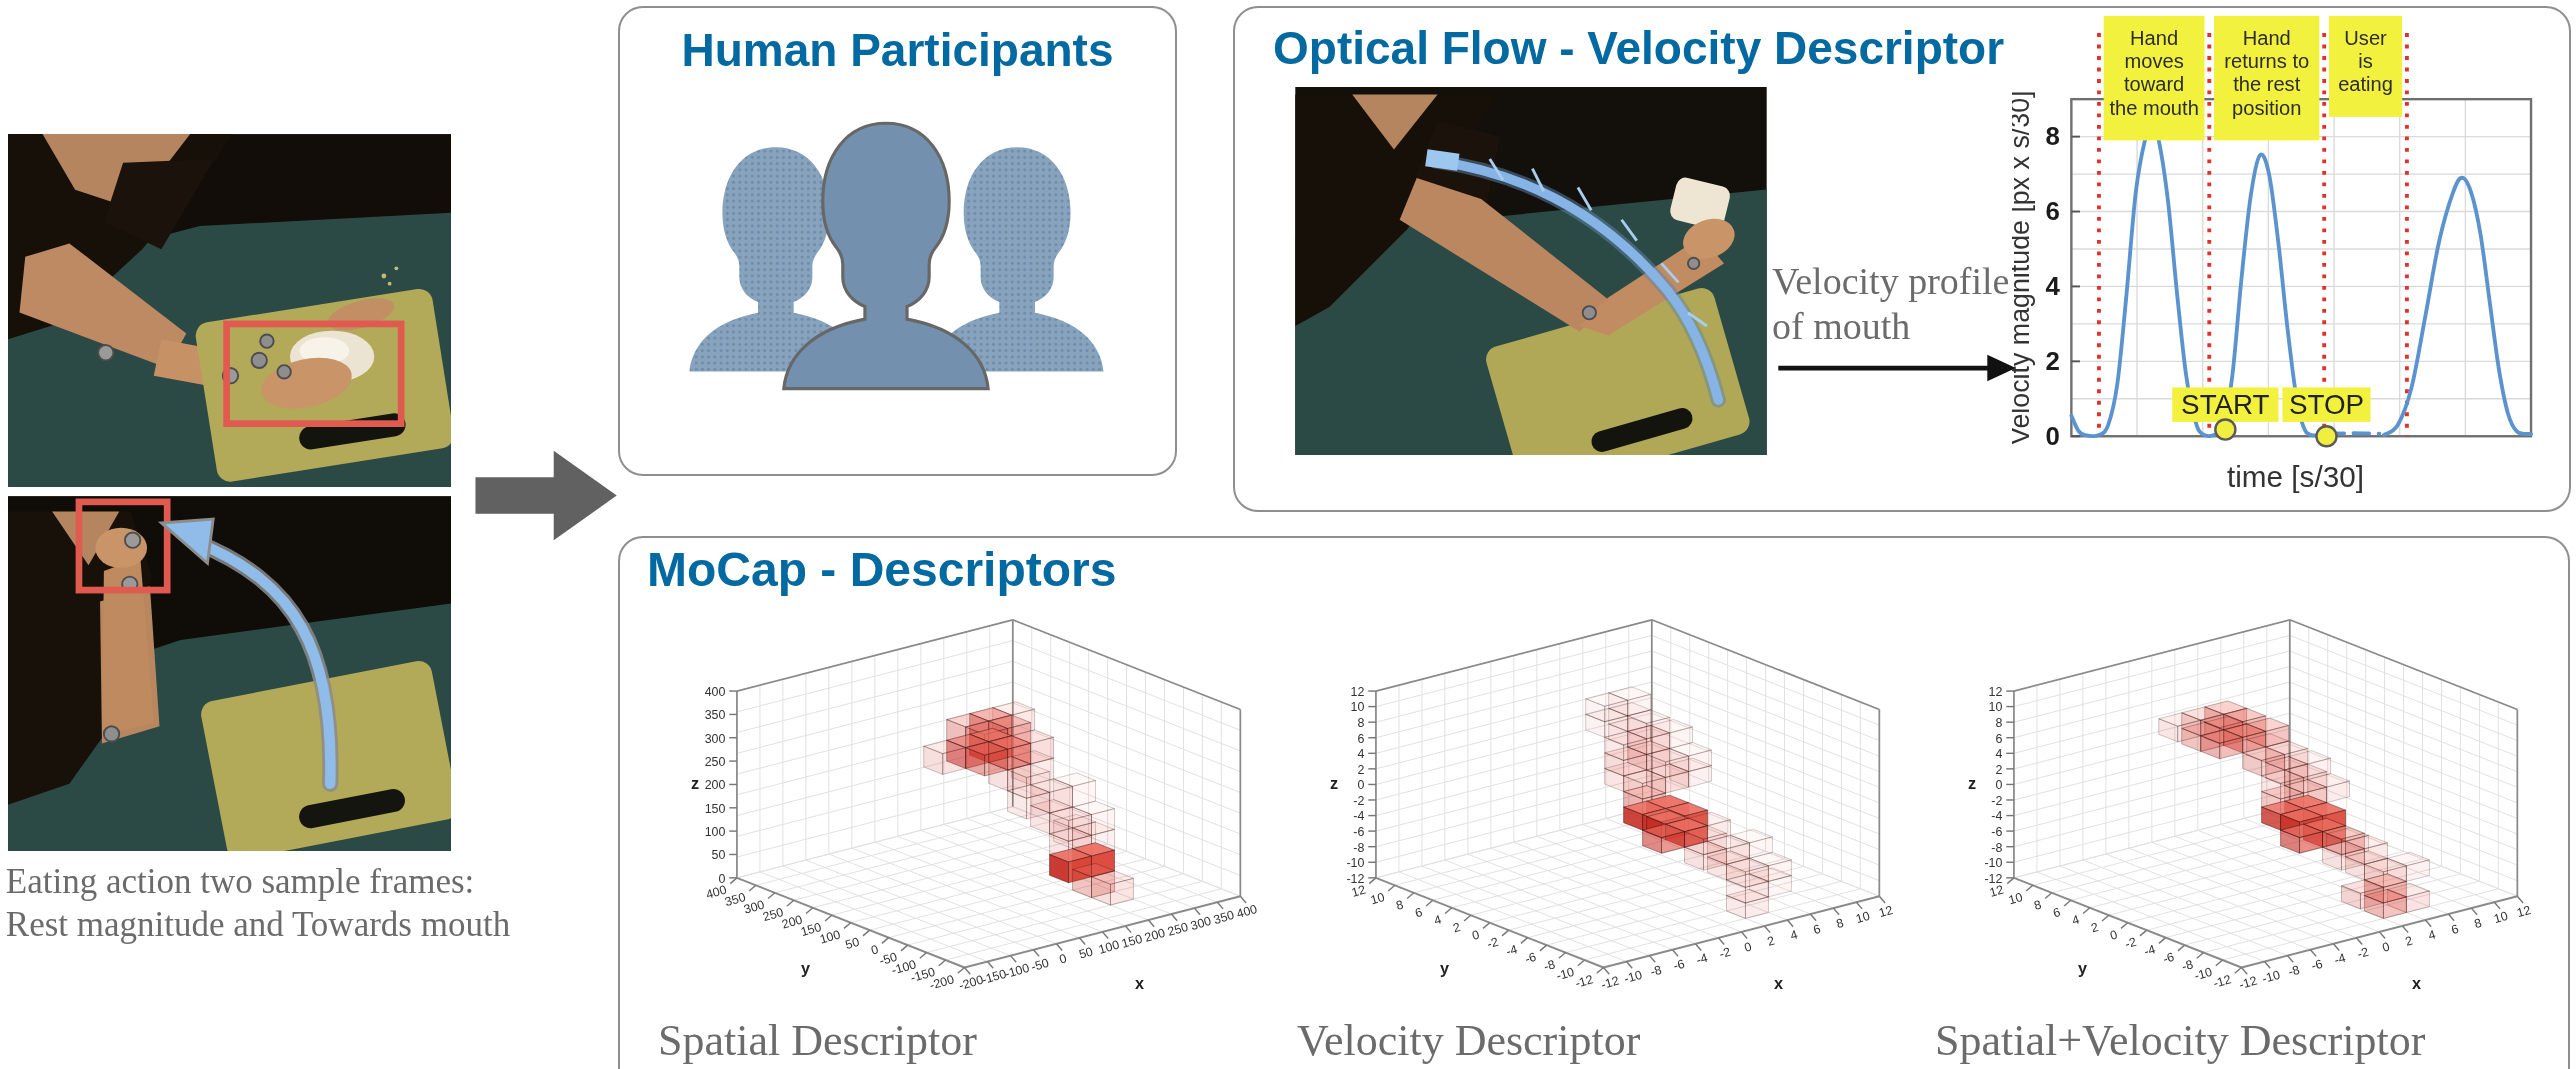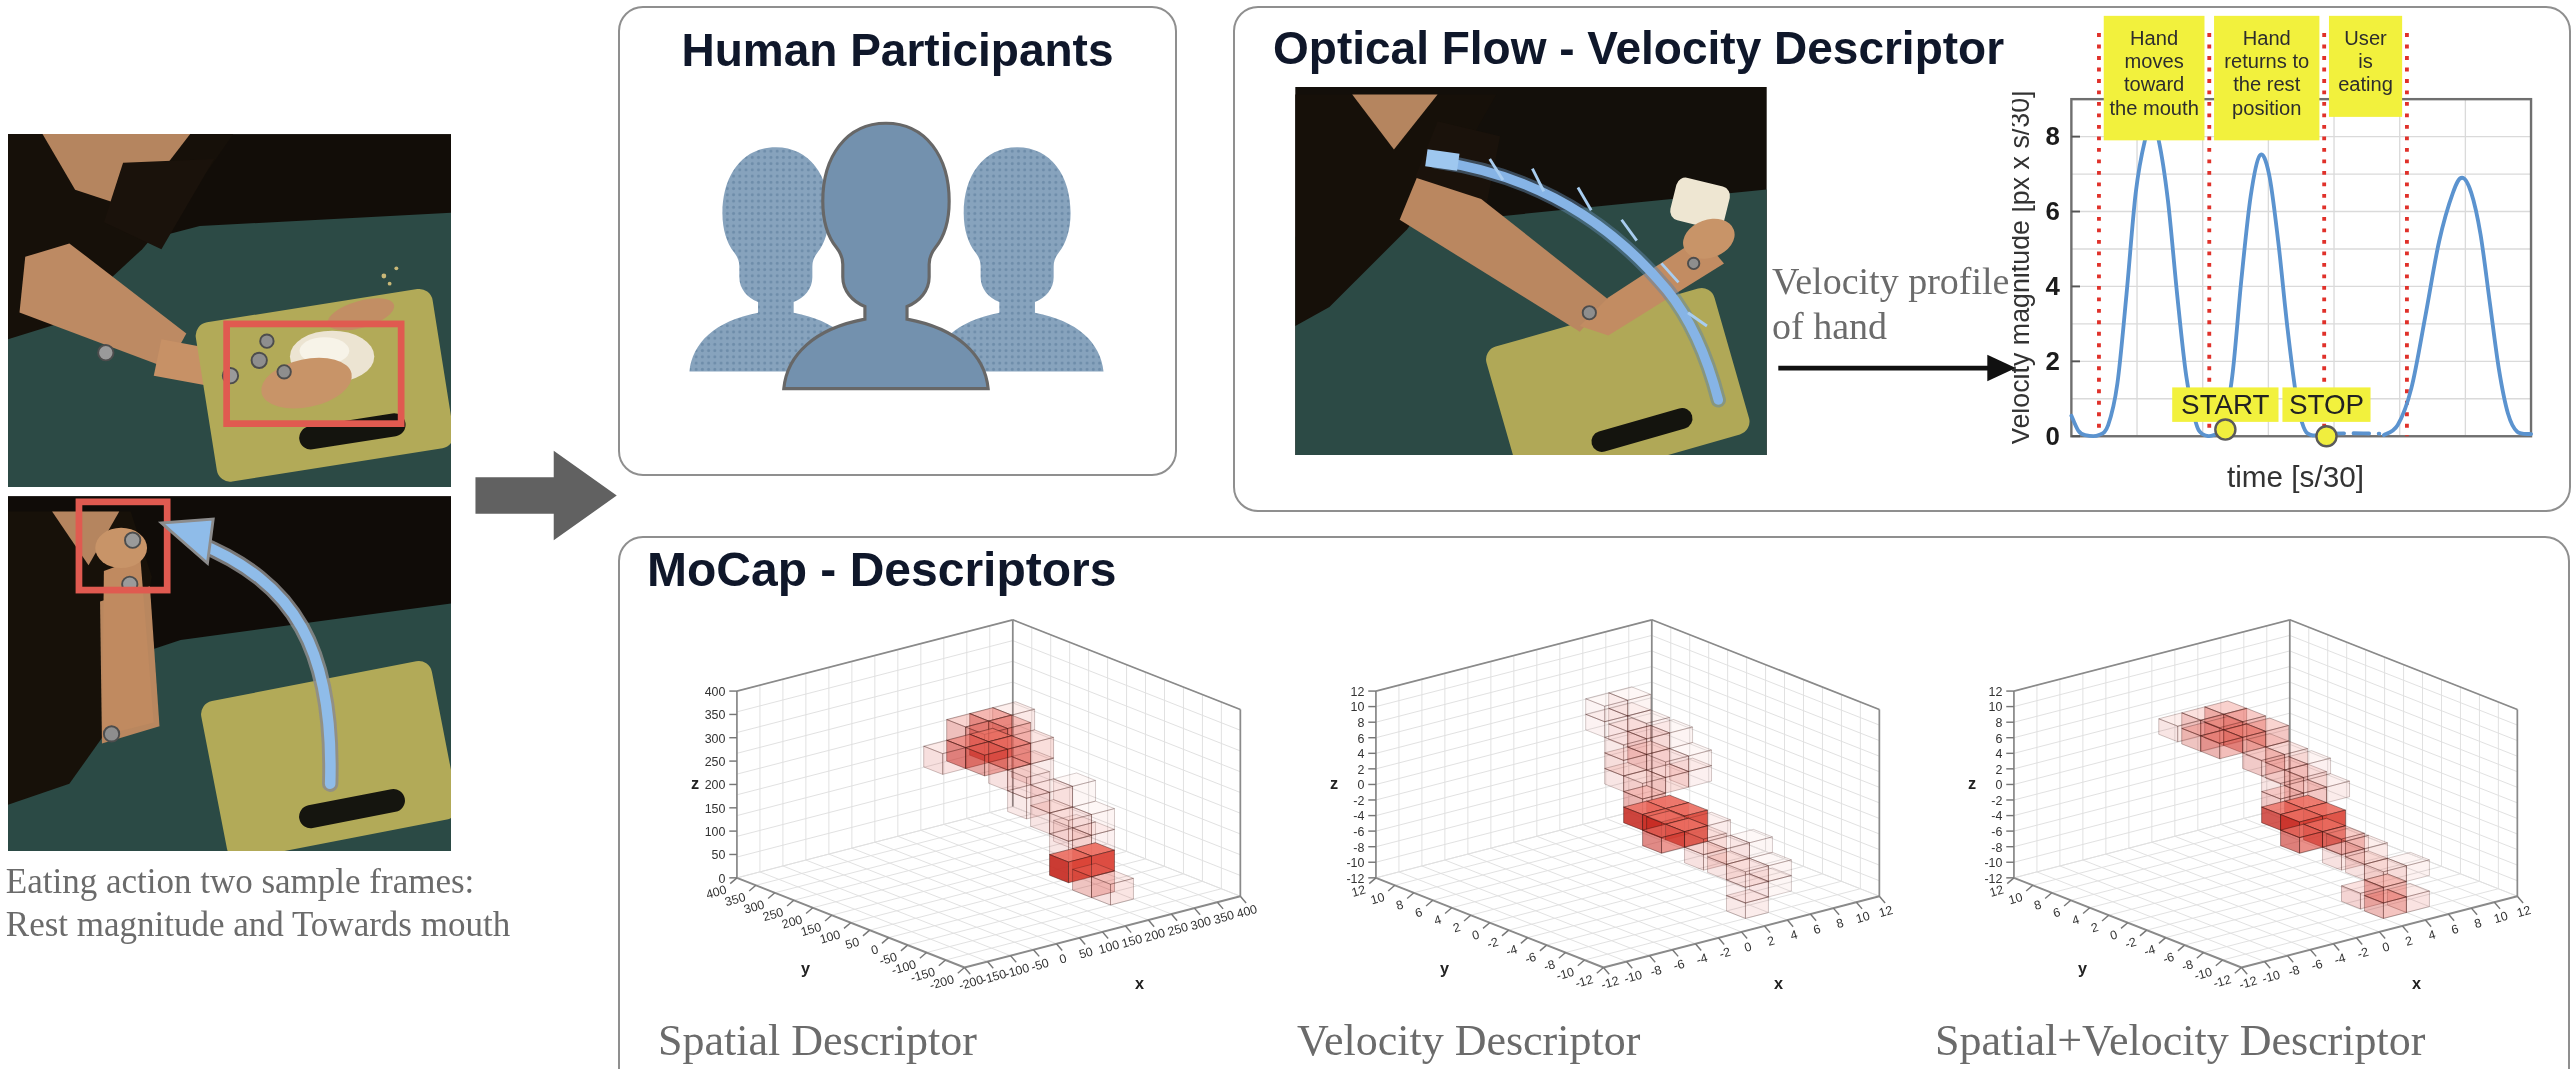--- a/index.html
+++ b/index.html
@@ -1,19 +1,19 @@
 <!DOCTYPE html>
 <html><head>
 <meta charset="utf-8">
 <style>
   html,body{margin:0;padding:0;background:#ffffff;font-family:"Liberation Sans",sans-serif;}
   #stage{position:relative;width:2576px;height:1070px;background:#ffffff;overflow:hidden;}
   .abs{position:absolute;}
   .panel{position:absolute;background:#fff;border:2.9px solid #8f8f8f;border-radius:25px;box-sizing:border-box;}
-  .panel-title{position:absolute;font-weight:bold;color:#0f172a;letter-spacing:0px;white-space:nowrap;}
+  .panel-title{position:absolute;font-weight:bold;color:#0369a1;letter-spacing:0px;white-space:nowrap;}
   .gray-caption{color:#6b6b6b;font-family:"Liberation Serif",serif;}
   svg text{font-family:"Liberation Sans",sans-serif;}
   .center{text-align:left;}
 </style>
 </head>
 <body>
 
 <div id="stage">
 
   <svg class="abs" style="left:7.7px;top:134px;" width="443" height="353" viewBox="0 0 462 368">
@@ -118,21 +118,21 @@
       <line x1="205" y1="76" x2="219" y2="98" stroke="#a8cdf0" stroke-width="3"></line>
       <line x1="250" y1="86" x2="262" y2="110" stroke="#a8cdf0" stroke-width="3"></line>
       <line x1="298" y1="106" x2="312" y2="130" stroke="#a8cdf0" stroke-width="3"></line>
       <line x1="344" y1="140" x2="360" y2="162" stroke="#a8cdf0" stroke-width="3"></line>
       <line x1="386" y1="186" x2="404" y2="206" stroke="#a8cdf0" stroke-width="3"></line>
       <line x1="414" y1="238" x2="434" y2="252" stroke="#a8cdf0" stroke-width="3"></line>
     </svg>
 
     <div class="abs gray-caption center" style="left:537px;top:251px;width:240px;font-size:38px;line-height:1.2;">
       <div>Velocity profile</div>
-      <div>of hand</div>
+      <div>of mouth</div>
     </div>
 
     <svg class="abs" style="left:542px;top:341px;" width="242" height="38" viewBox="0 0 252 40">
       <line x1="0" y1="20" x2="222" y2="20" stroke="#111" stroke-width="5"></line>
       <polygon points="220,6 250,20 220,34" fill="#111"></polygon>
     </svg>
 
     <svg class="abs" style="left:777px;top:0px;" width="565" height="506" viewBox="0 0 590 528">
         <line x1="62" y1="407.8888888888889" x2="542" y2="407.8888888888889" stroke="#dadada" stroke-width="1.4"></line>
         <line x1="62" y1="368.77777777777777" x2="542" y2="368.77777777777777" stroke="#dadada" stroke-width="1.4"></line>

